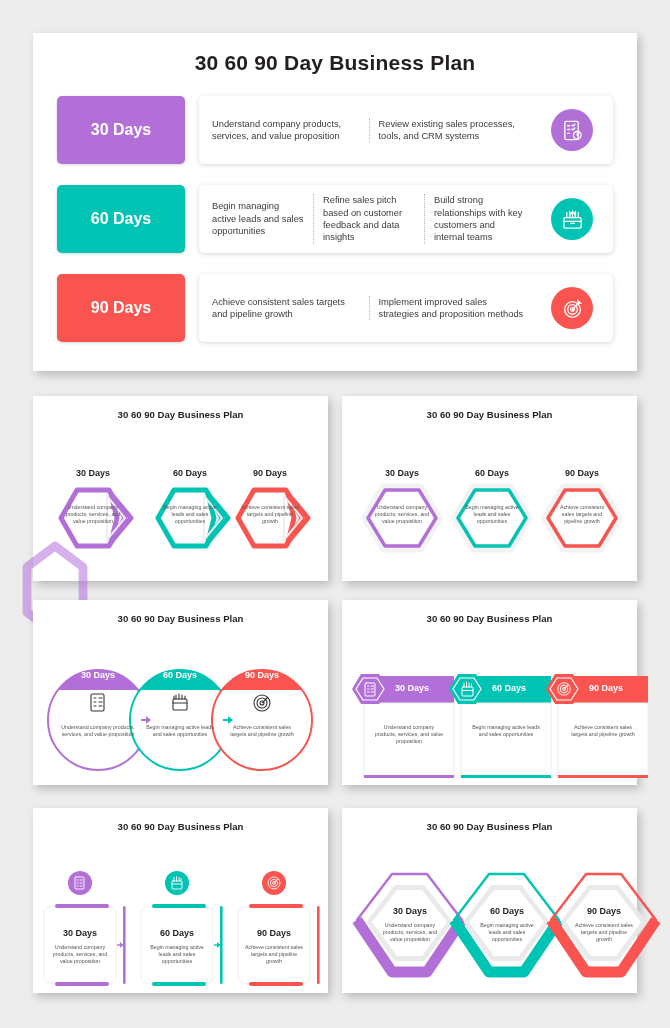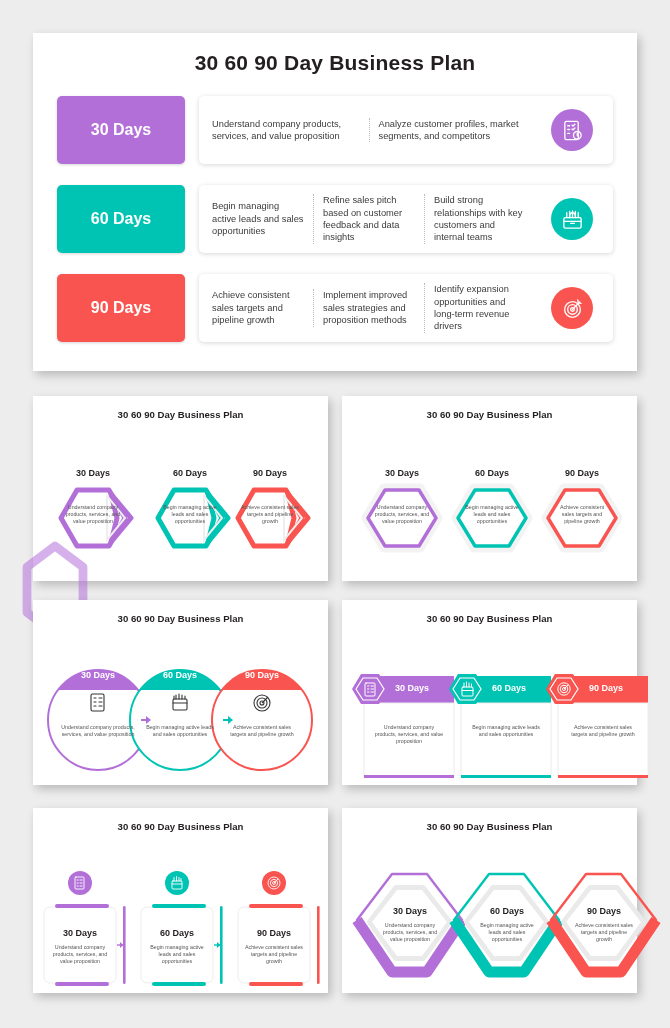--- a/index.html
+++ b/index.html
@@ -70,21 +70,21 @@
 
   <div class="slide" id="hero">
     <div class="hero-title">30 60 90 Day Business Plan</div>
 
     <div class="row" style="top:63px">
       <div class="chip" style="background:#b36fd8">
         <span>30 Days</span>
       </div>
       <div class="panel">
         <div class="col">Understand company products, services, and value proposition</div>
-        <div class="col">Analyze customer profiles, market segments, and competitors</div>
+        <div class="col">Review existing sales processes, tools, and CRM systems</div>
         <div class="iconwrap">
           <div class="circ" style="background:#b36fd8">
             <svg viewBox="0 0 24 24" fill="none" stroke="#fff" stroke-width="1.4" stroke-linecap="round">
               <rect x="4" y="2.5" width="14" height="19" rx="1.6"></rect>
               <path d="M7 7h2M7 11h2M7 15h2"></path>
               <path d="M11.5 6.4l1 1 2-2M11.5 10.4l1 1 2-2"></path>
               <circle cx="17" cy="17" r="4"></circle>
                 <path d="M17 15v2l1.4 1"></path>
             </svg>
           </div>
@@ -114,21 +114,20 @@
       </div>
     </div>
 
     <div class="row" style="top:241px">
       <div class="chip" style="background:#f9544f">
         <span>90 Days</span>
       </div>
       <div class="panel">
         <div class="col">Achieve consistent sales targets and pipeline growth</div>
         <div class="col">Implement improved sales strategies and proposition methods</div>
-        <div class="col">Identify expansion opportunities and long-term revenue drivers</div>
         <div class="iconwrap">
           <div class="circ" style="background:#f9544f">
             <svg viewBox="0 0 24 24" fill="none" stroke="#fff" stroke-width="1.4" stroke-linecap="round">
               <circle cx="12" cy="13" r="8.2"></circle>
                 <circle cx="12" cy="13" r="5"></circle>
                 <circle cx="12" cy="13" r="1.9"></circle>
               <path d="M12 13L19.5 5.3"></path>
                 <path d="M17.4 3.1l.7 2.8 2.8.7"></path>
             </svg>
           </div>

